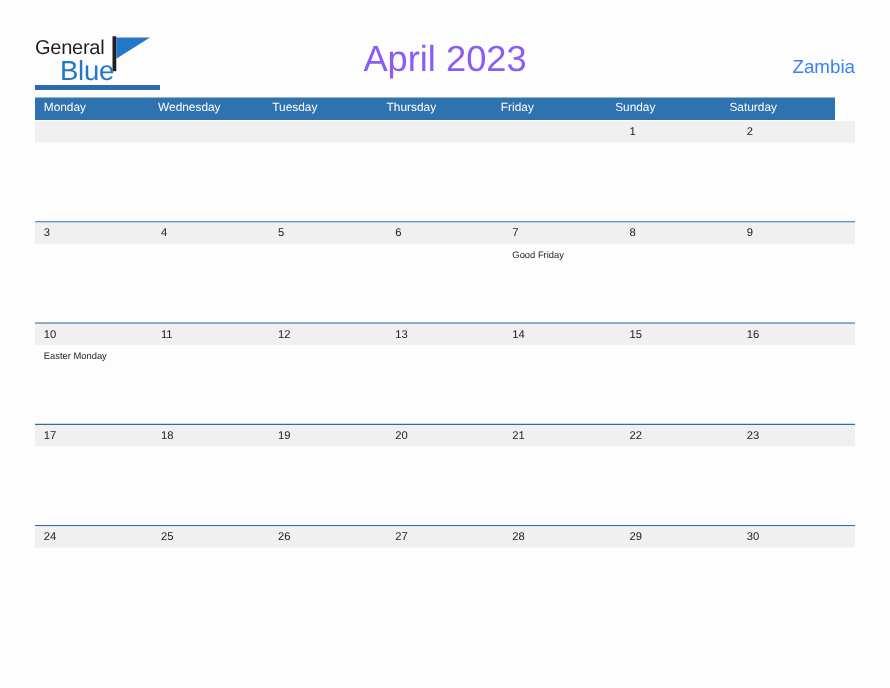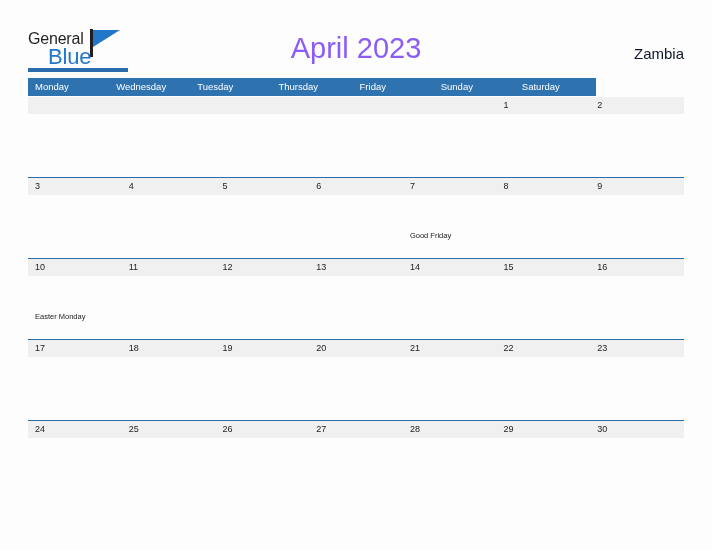--- a/index.html
+++ b/index.html
@@ -96,34 +96,34 @@
     font-size: 29px;
     color: #8b5cf6;
     font-weight: normal;
     letter-spacing: 0px;
   }
   .cal-country {
     position: absolute;
     right: 28px;
     top: 45px;
     font-size: 15px;
-    color: #0f172a;
+    color: #3b82f6;
     text-align: center;
   }
 
   
   .calendar {
     position: absolute;
     left: 28px;
     top: 78px;
     width: 656px;
   }
   .weekdays {
     display: flex;
-    width: 568px;
+    width: 640px;
     height: 18px;
     background: #2e72b0;
   }
   .weekday {
     flex: 1 1 0;
     font-size: 9.5px;
     color: #ffffff;
     line-height: 18px;
     padding-left: 7px;
     box-sizing: border-box;
@@ -171,21 +171,20 @@
     line-height: 18px;
     height: 18px;
   }
   .day-event {
     position: relative;
     font-size: 7.5px;
     color: #222222;
     line-height: 11px;
     padding-top: 3px;
     padding-right: 4px;
-    margin-top: 32px;
   }
   .day-empty .day-num,
   .day-empty .day-event {
     visibility: hidden;
   }
 </style>
 </head>
 <body>
 
 <div class="page">

